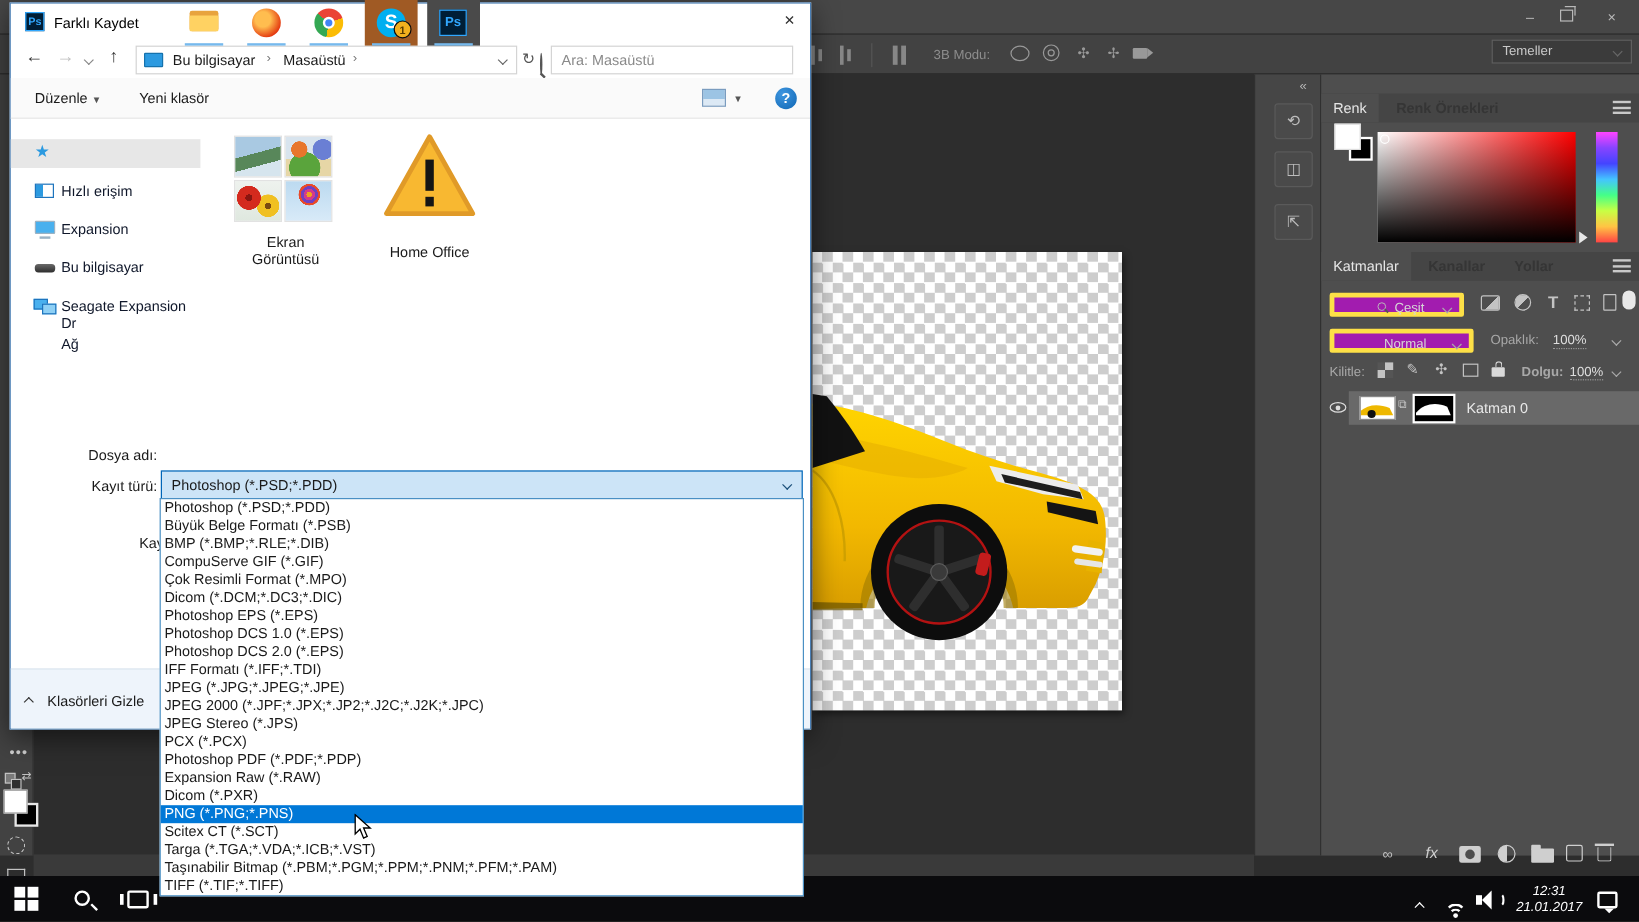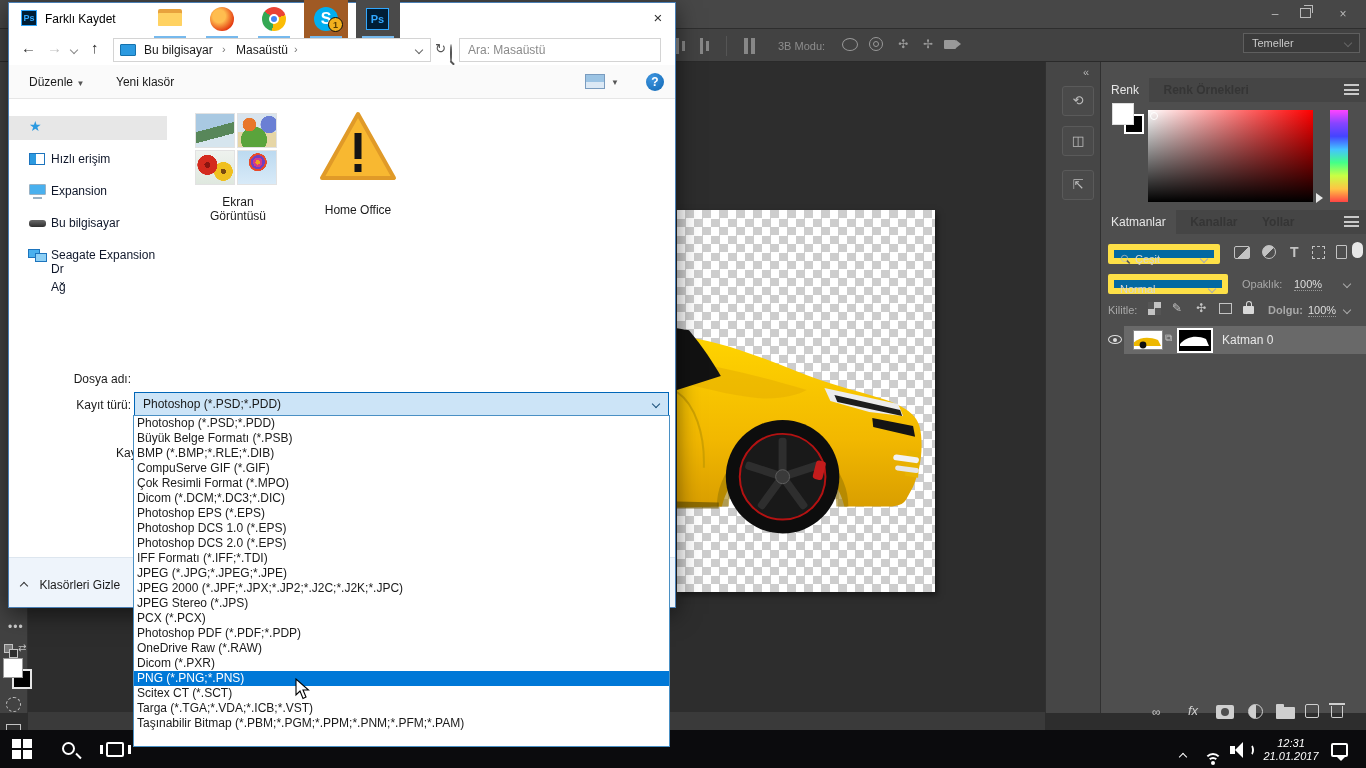--- a/index.html
+++ b/index.html
@@ -29,21 +29,21 @@
   .tab.inactive { color:#353535; font-weight:bold; }
   .hamburger { width:15px; height:11px; border-top:2px solid #c9c9c9; border-bottom:2px solid #c9c9c9; }
   .hamburger:before { content:""; display:block; margin-top:3px; border-top:2px solid #c9c9c9; }
 
   .grad-box { left:1148px; top:110px; width:165px; height:92px;
     background:linear-gradient(to bottom, rgba(0,0,0,0) 0%, #000 100%), linear-gradient(to right, #fff 0%, #f00 100%); }
   .hue-strip { left:1330px; top:110px; width:18px; height:92px;
     background:linear-gradient(#ff44ff,#8844ff,#4444ff,#44c4ff,#44ff88,#c8ff44,#ffc444,#ff4444); }
   .swatch { border:1px solid #ddd; }
 
-  .ps-select { background:#0369a1; border:6px solid #fde047; color:#d6d6d6; font-size:11px; line-height:18px; padding-left:6px; border-radius:2px; }
+  .ps-select { background:#a21caf; border:4px solid #fde047; color:#d6d6d6; font-size:11px; line-height:18px; padding-left:6px; border-radius:2px;text-align:center; }
   .ps-lbl { color:#a8a8a8; font-size:11px; }
   .ps-val { color:#dedede; font-size:11px; }
   .chev { display:inline-block; width:6px; height:6px; border-right:1.5px solid #aaa; border-bottom:1.5px solid #aaa; transform:rotate(45deg); }
   .chev.dark { border-color:#1a4f79; }
   .chev.gray { border-color:#666; }
   .layer-row { left:1100px; top:326px; width:266px; height:28px; }
   .layer-sel { left:1124px; top:326px; width:242px; height:28px; background:#696969; }
   .eye { width:14px; height:9px; border:1.5px solid #ddd; border-radius:50%; position:relative; }
   .eye:after { content:""; position:absolute; left:3.5px; top:1.5px; width:4px; height:4px; border-radius:50%; background:#ddd; }
 
@@ -411,25 +411,26 @@
       <div class="fmt-opt">Dicom (*.DCM;*.DC3;*.DIC)</div>
       <div class="fmt-opt">Photoshop EPS (*.EPS)</div>
       <div class="fmt-opt">Photoshop DCS 1.0 (*.EPS)</div>
       <div class="fmt-opt">Photoshop DCS 2.0 (*.EPS)</div>
       <div class="fmt-opt">IFF Formatı (*.IFF;*.TDI)</div>
       <div class="fmt-opt">JPEG (*.JPG;*.JPEG;*.JPE)</div>
       <div class="fmt-opt">JPEG 2000 (*.JPF;*.JPX;*.JP2;*.J2C;*.J2K;*.JPC)</div>
       <div class="fmt-opt">JPEG Stereo (*.JPS)</div>
       <div class="fmt-opt">PCX (*.PCX)</div>
       <div class="fmt-opt">Photoshop PDF (*.PDF;*.PDP)</div>
-      <div class="fmt-opt">OneDrive Raw (*.RAW)</div>
+      <div class="fmt-opt">Expansion Raw (*.RAW)</div>
       <div class="fmt-opt">Dicom (*.PXR)</div>
       <div class="fmt-opt sel">PNG (*.PNG;*.PNS)</div>
       <div class="fmt-opt">Scitex CT (*.SCT)</div>
       <div class="fmt-opt">Targa (*.TGA;*.VDA;*.ICB;*.VST)</div>
       <div class="fmt-opt">Taşınabilir Bitmap (*.PBM;*.PGM;*.PPM;*.PNM;*.PFM;*.PAM)</div>
+      <div class="fmt-opt">TIFF (*.TIF;*.TIFF)</div>
     </div>
 
   <svg class="abs cursor" style="left:295px;top:678px;" width="16" height="22" viewBox="0 0 16 22">
     <path d="M1,1 L1,17 L5,13 L8,20.5 L11,19 L8,12 L13.5,12 Z" fill="#fff" stroke="#000" stroke-width="1.1"></path>
   </svg>
 
 </div>
 
 </body></html>

